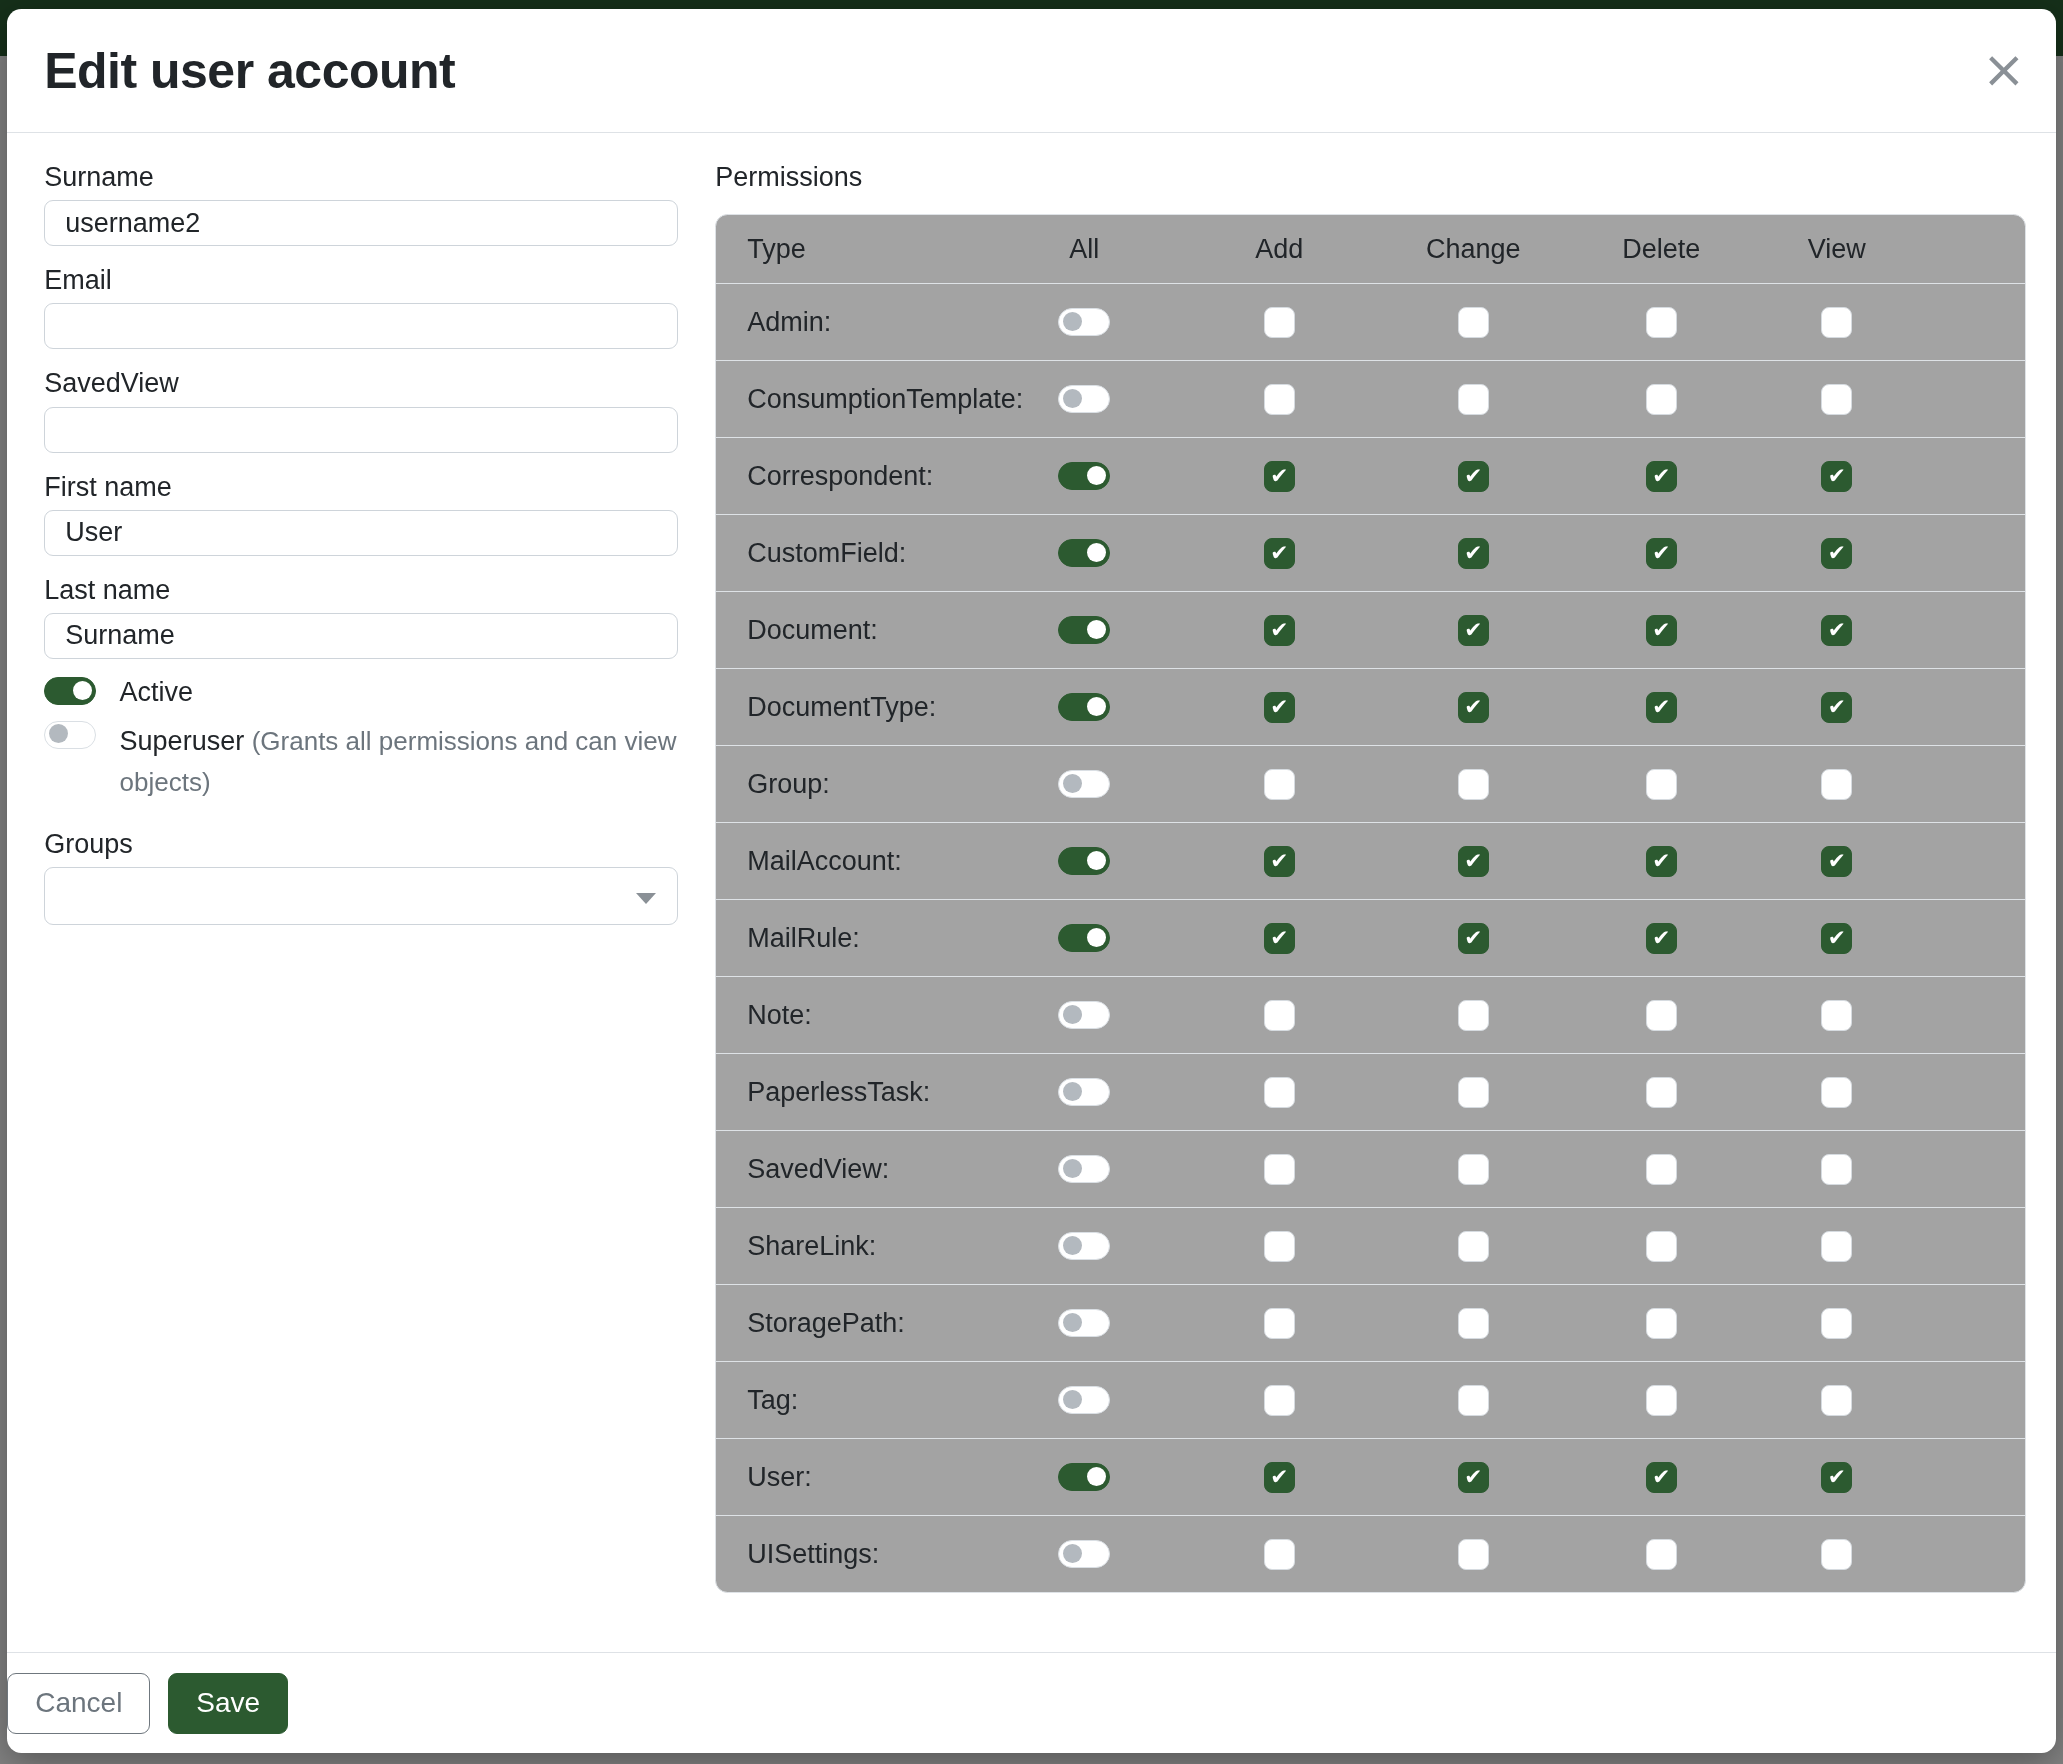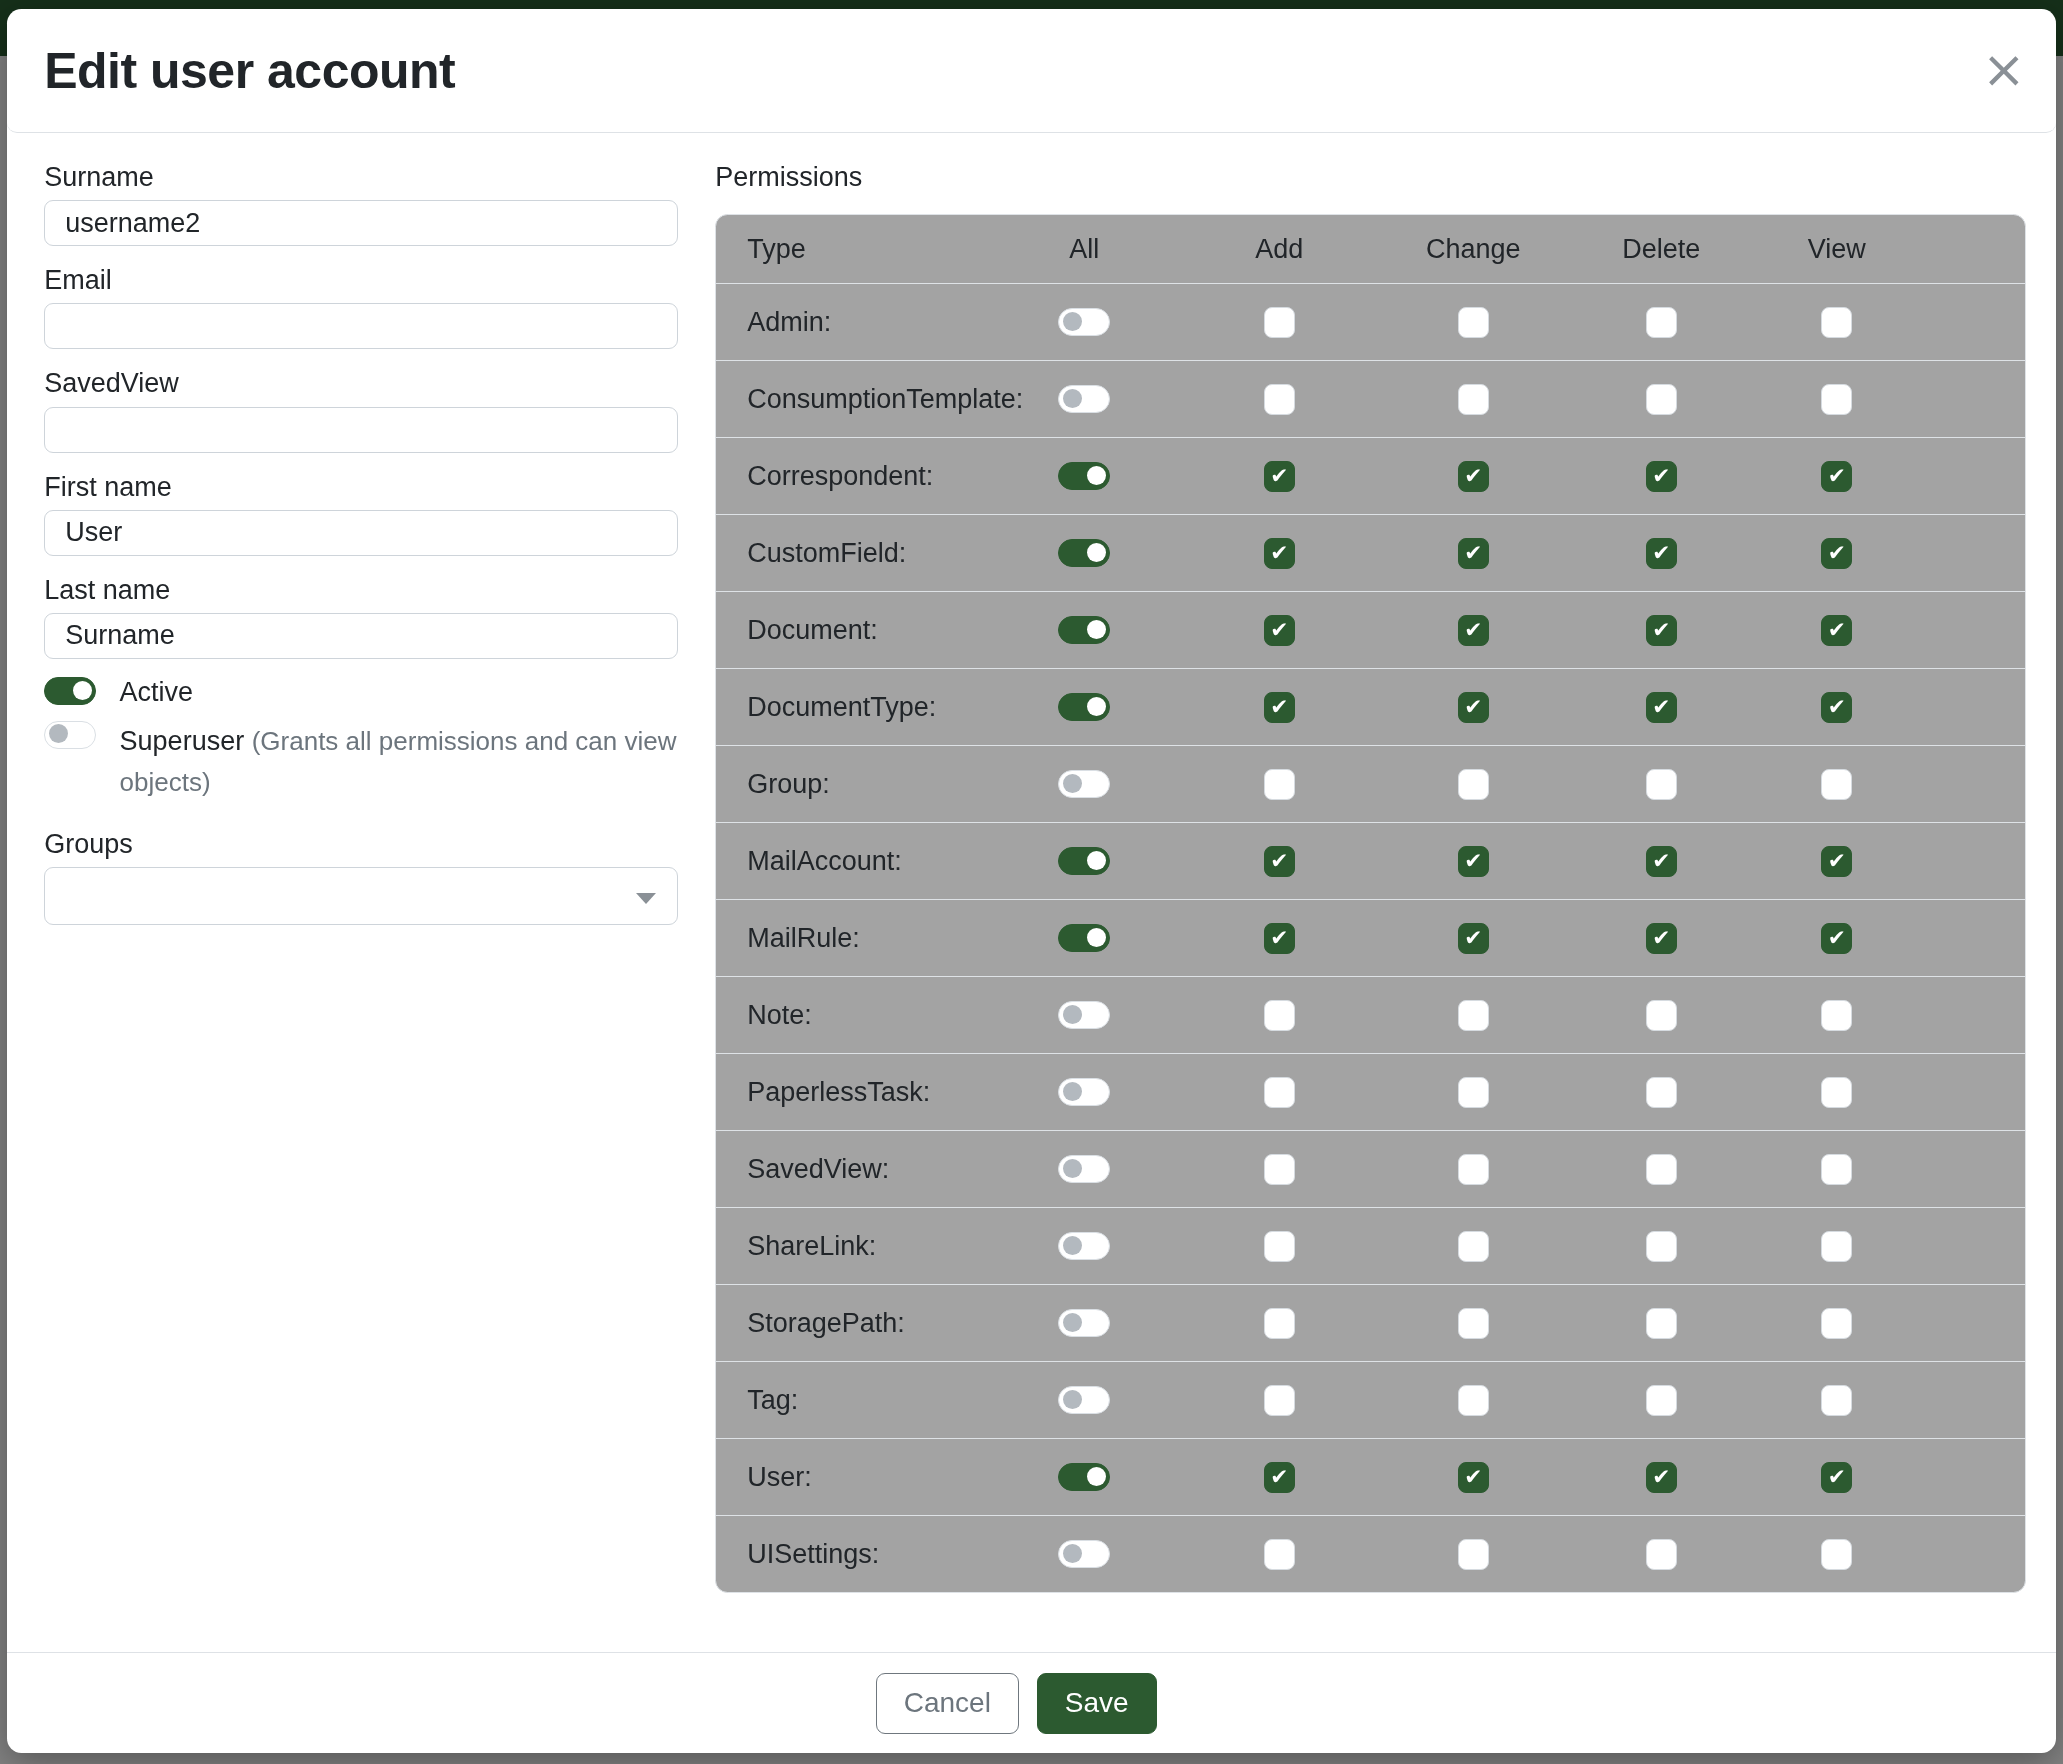--- a/index.html
+++ b/index.html
@@ -24,21 +24,20 @@
   .modal{
     position:absolute;left:7.2px;top:9px;width:2049px;height:1744px;
     background:#ffffff;border-radius:14.4px;
     box-shadow:0 9px 36px rgba(0,0,0,.35);
   }
   .modal-header{
     position:relative;height:124px;
     border-bottom:0.9px solid var(--line);
     display:flex;align-items:center;
     padding-left:37px;
-    border-radius:10px;
   }
   .modal-title{font-size:50px;font-weight:700;letter-spacing:-0.5px;}
   .close-btn{
     position:absolute;top:31px;right:23.4px;width:58px;height:58px;
     background:none;border:none;cursor:pointer;
     font-size:52px;line-height:58px;color:#8a9096;
     font-family:"DejaVu Sans",sans-serif;
   }
   .modal-body{position:absolute;left:0;top:124px;right:0;bottom:101px;}
   
@@ -97,21 +96,21 @@
     display:flex;align-items:center;justify-content:center;
   }
   .cb.on{background:var(--accent);border-color:var(--accent);}
   .check{display:none;color:#fff;font-size:21.6px;line-height:1;font-family:"DejaVu Sans",sans-serif;}
   .check::before{content:"\2714";}
   .cb.on .check{display:block;}
   
   .modal-footer{
     position:absolute;left:0;right:0;bottom:0;height:101px;
     border-top:0.9px solid var(--line);
-    display:flex;align-items:center;justify-content:center;
+    display:flex;align-items:center;justify-content:flex-start;
     padding-right:31px;gap:18px;
   }
   .btn{height:61px;border-radius:9px;font-size:28px;font-family:inherit;cursor:pointer;}
   .btn-cancel{background:#fff;border:1.8px solid #6f777e;color:#6c757d;padding:0 27px;}
   .btn-save{background:var(--accent);border:1.8px solid var(--accent);color:#fff;padding:0 27px;}
 </style>
 </head>
 <body style="background: rgb(131, 131, 131);">
 
 <div class="backdrop-navbar" style="background: rgb(22, 48, 26);"></div>

